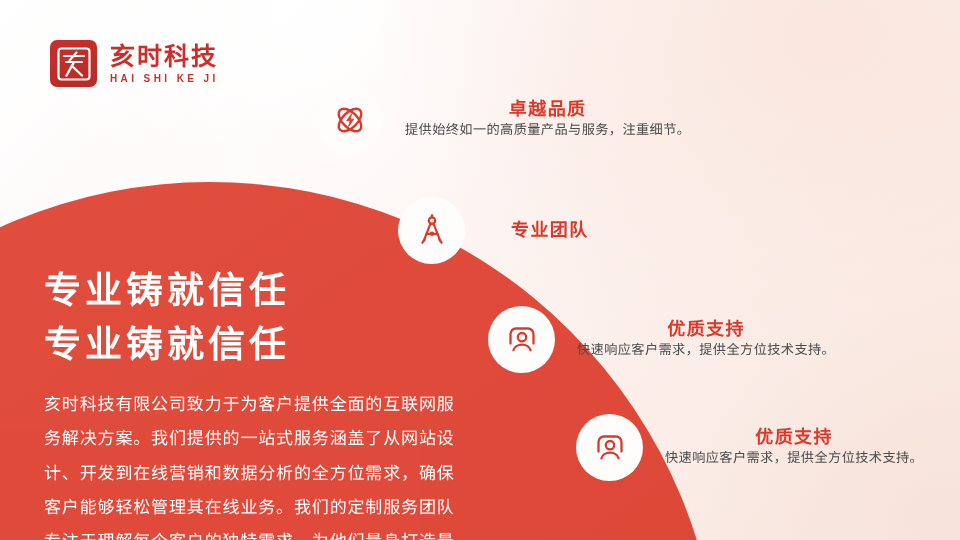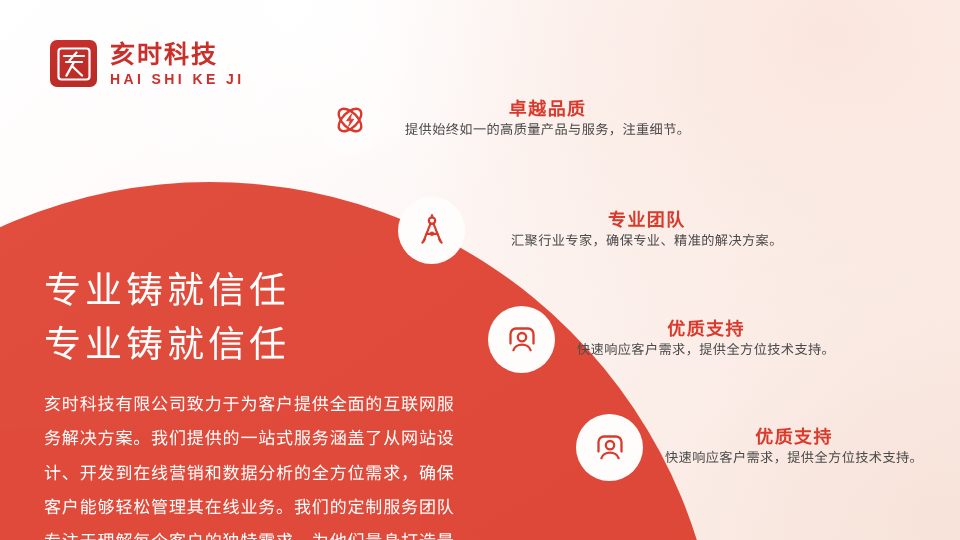--- a/index.html
+++ b/index.html
@@ -68,39 +68,39 @@
   }
   .logo-words { line-height: 1; }
   .logo-cn {
     font-size: 25px;
     font-weight: bold;
     color: #c9302c;
     letter-spacing: 2px;
     display: block;
   }
   .logo-en {
-    font-size: 14px;
+    font-size: 10px;
     font-weight: bold;
     color: #c9302c;
     letter-spacing: 3.4px;
     display: block;
     margin-top: 5px;
   }
 
   
   .headline {
     position: absolute;
     left: 44px;
     top: 264px;
     width: 420px;
     color: #ffffff;
   }
   .headline-line {
     font-size: 37px;
-    font-weight: normal;
+    font-weight: bold;
     letter-spacing: 4px;
     line-height: 1.45;
     white-space: nowrap;
   }
   .paragraph {
     position: absolute;
     left: 44px;
     top: 388px;
     width: 410px;
     color: #ffffff;
@@ -202,21 +202,20 @@
           <path d="M20.4 11.4 L27.4 29.2"></path>
           <path d="M13.6 21.8 H24.4"></path>
           <path d="M9.4 30.6 L11.8 27.4"></path>
           <path d="M28.6 30.6 L26.2 27.4"></path>
           <circle cx="19" cy="21.8" r="1.1" fill="#d93a2b"></circle>
         </g>
       </svg>
     </div>
     <div class="feature-text">
       <div class="feature-title">专业团队</div>
-      <div class="feature-desc">汇聚行业专家，确保专业、精准的解决方案。</div>
     </div>
   </div>
 
   <div class="feature" style="left:488px; top:306px;">
     <div class="feature-badge">
       <svg width="38" height="38" viewBox="0 0 38 38" aria-hidden="true">
         <g fill="none" stroke="#d93a2b" stroke-width="2.3" stroke-linecap="round" stroke-linejoin="round">
           <path d="M7.5 22.5 V13 a5.5 5.5 0 0 1 5.5-5.5 h12 a5.5 5.5 0 0 1 5.5 5.5 v9.5"></path>
           <circle cx="19" cy="16.2" r="4.2"></circle>
           <path d="M10.4 29.2 a8.8 7.2 0 0 1 17.2 0"></path>

